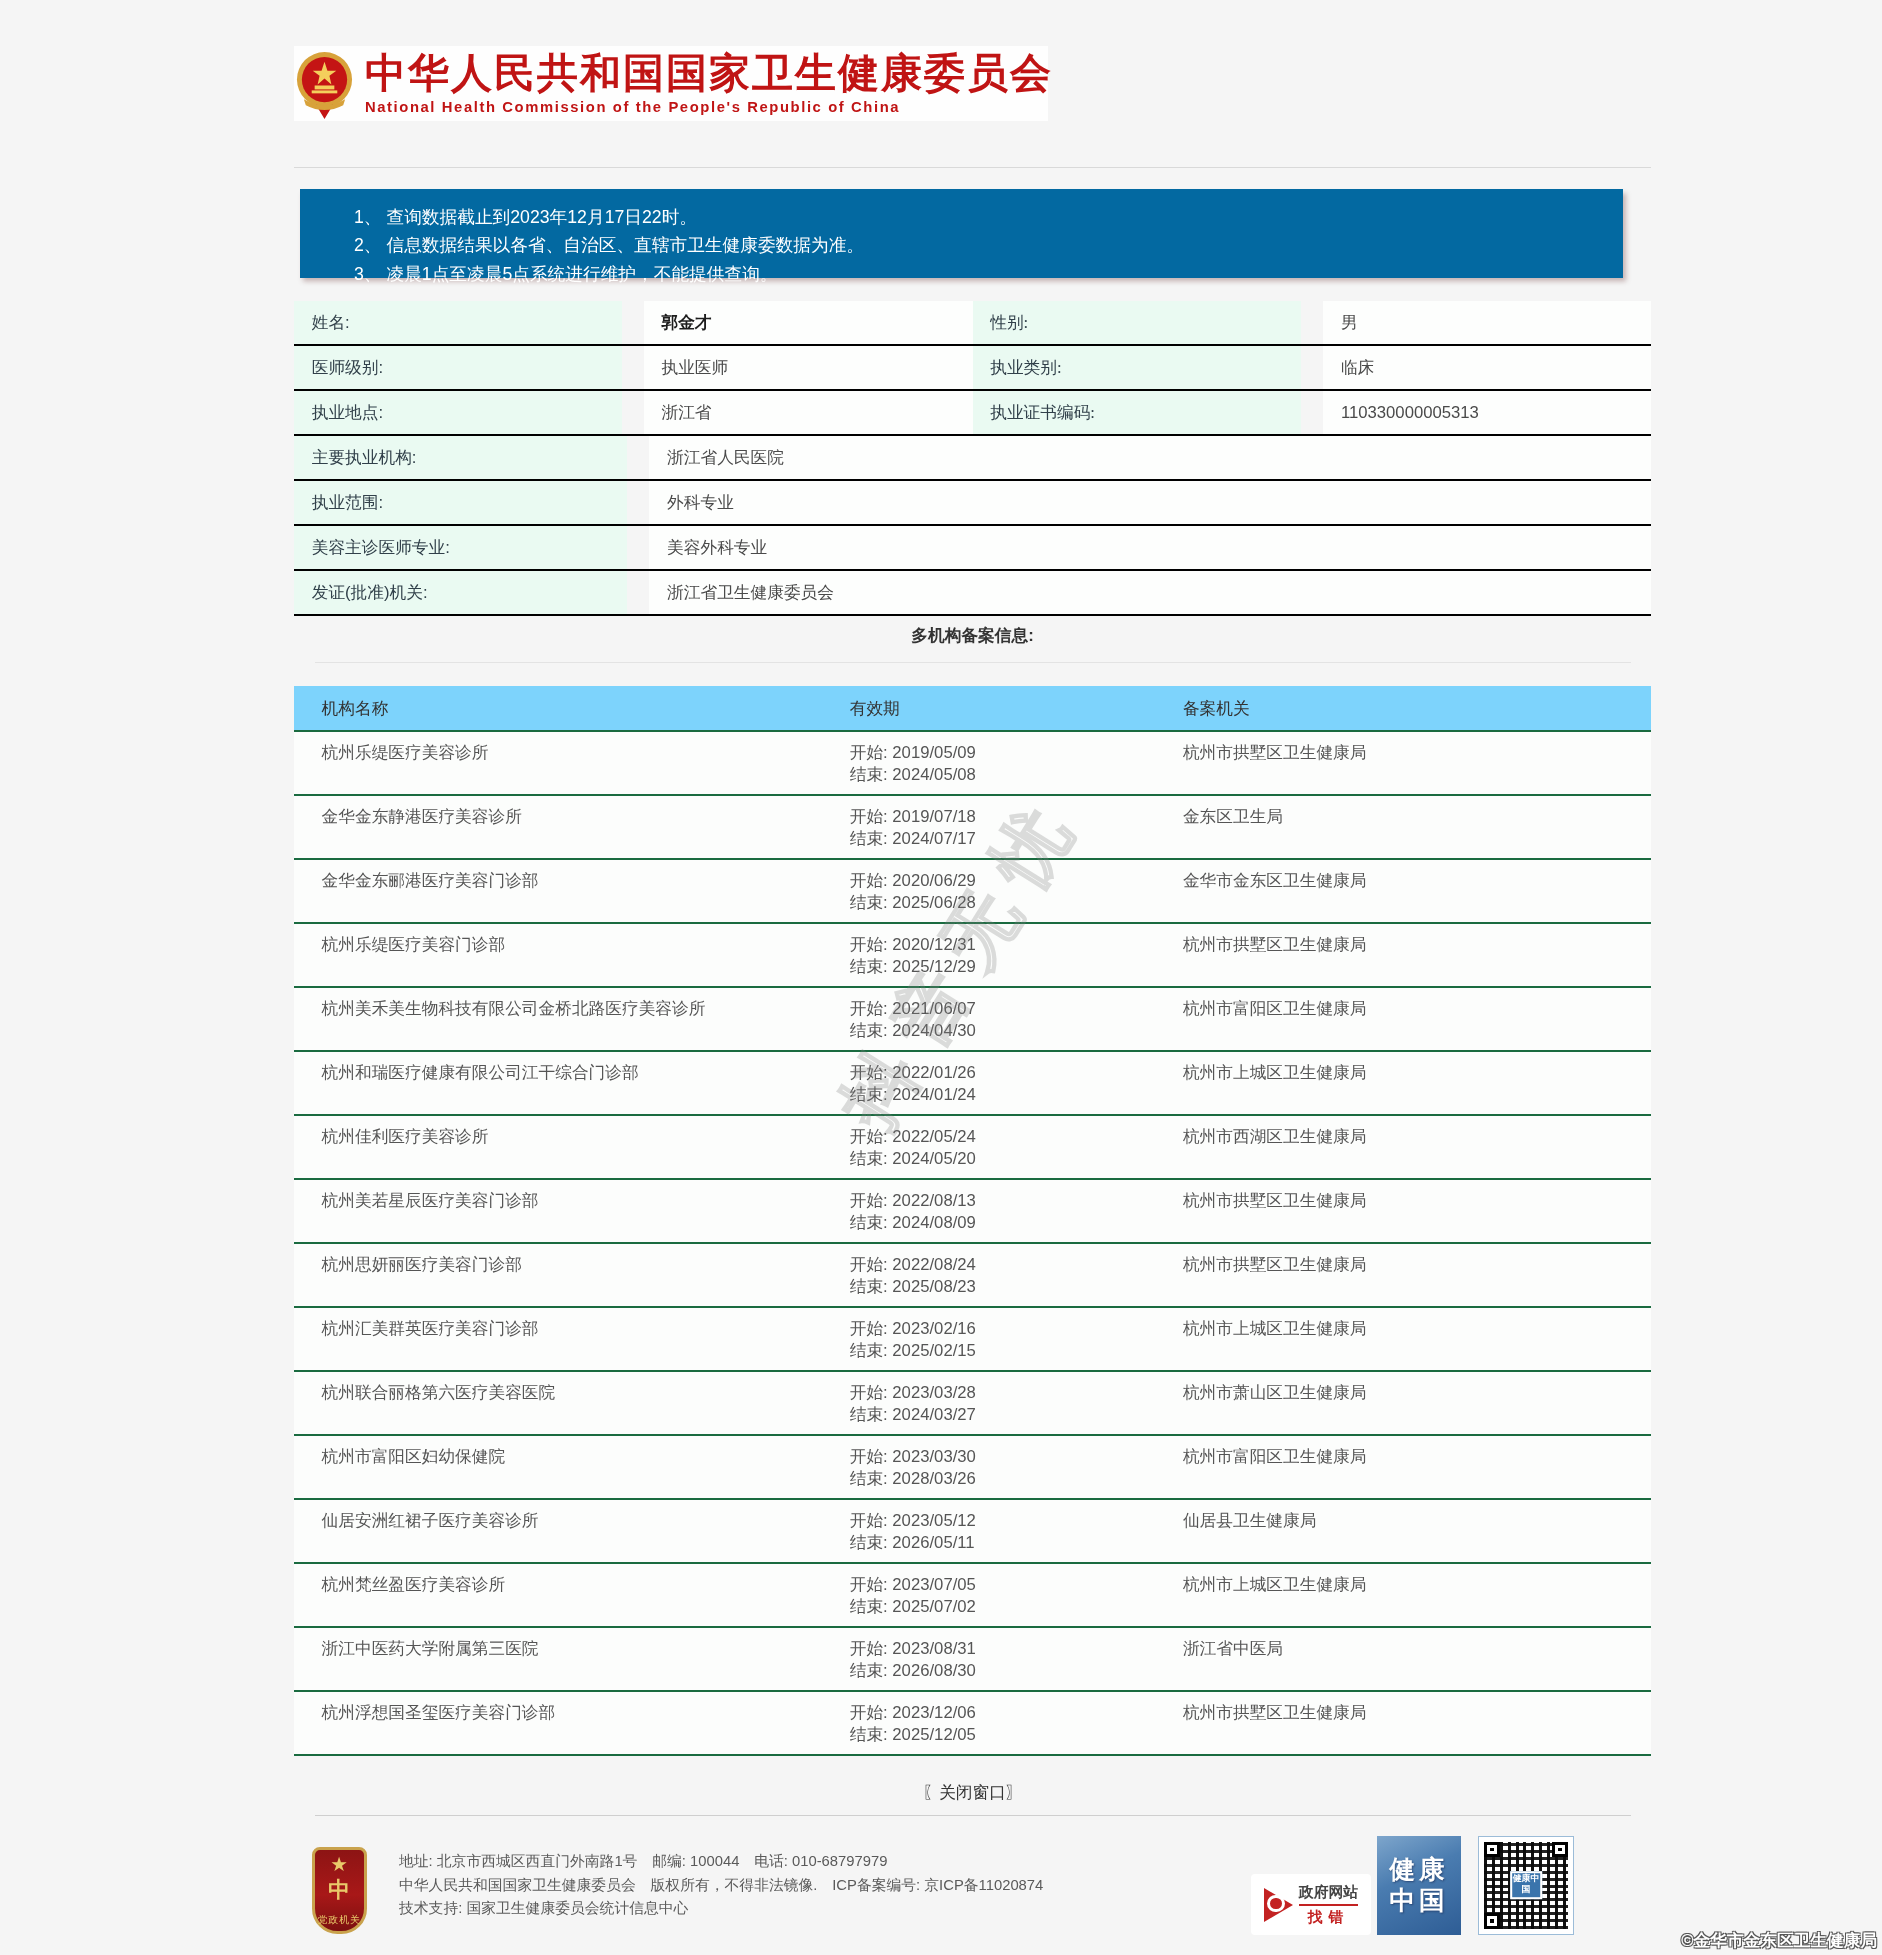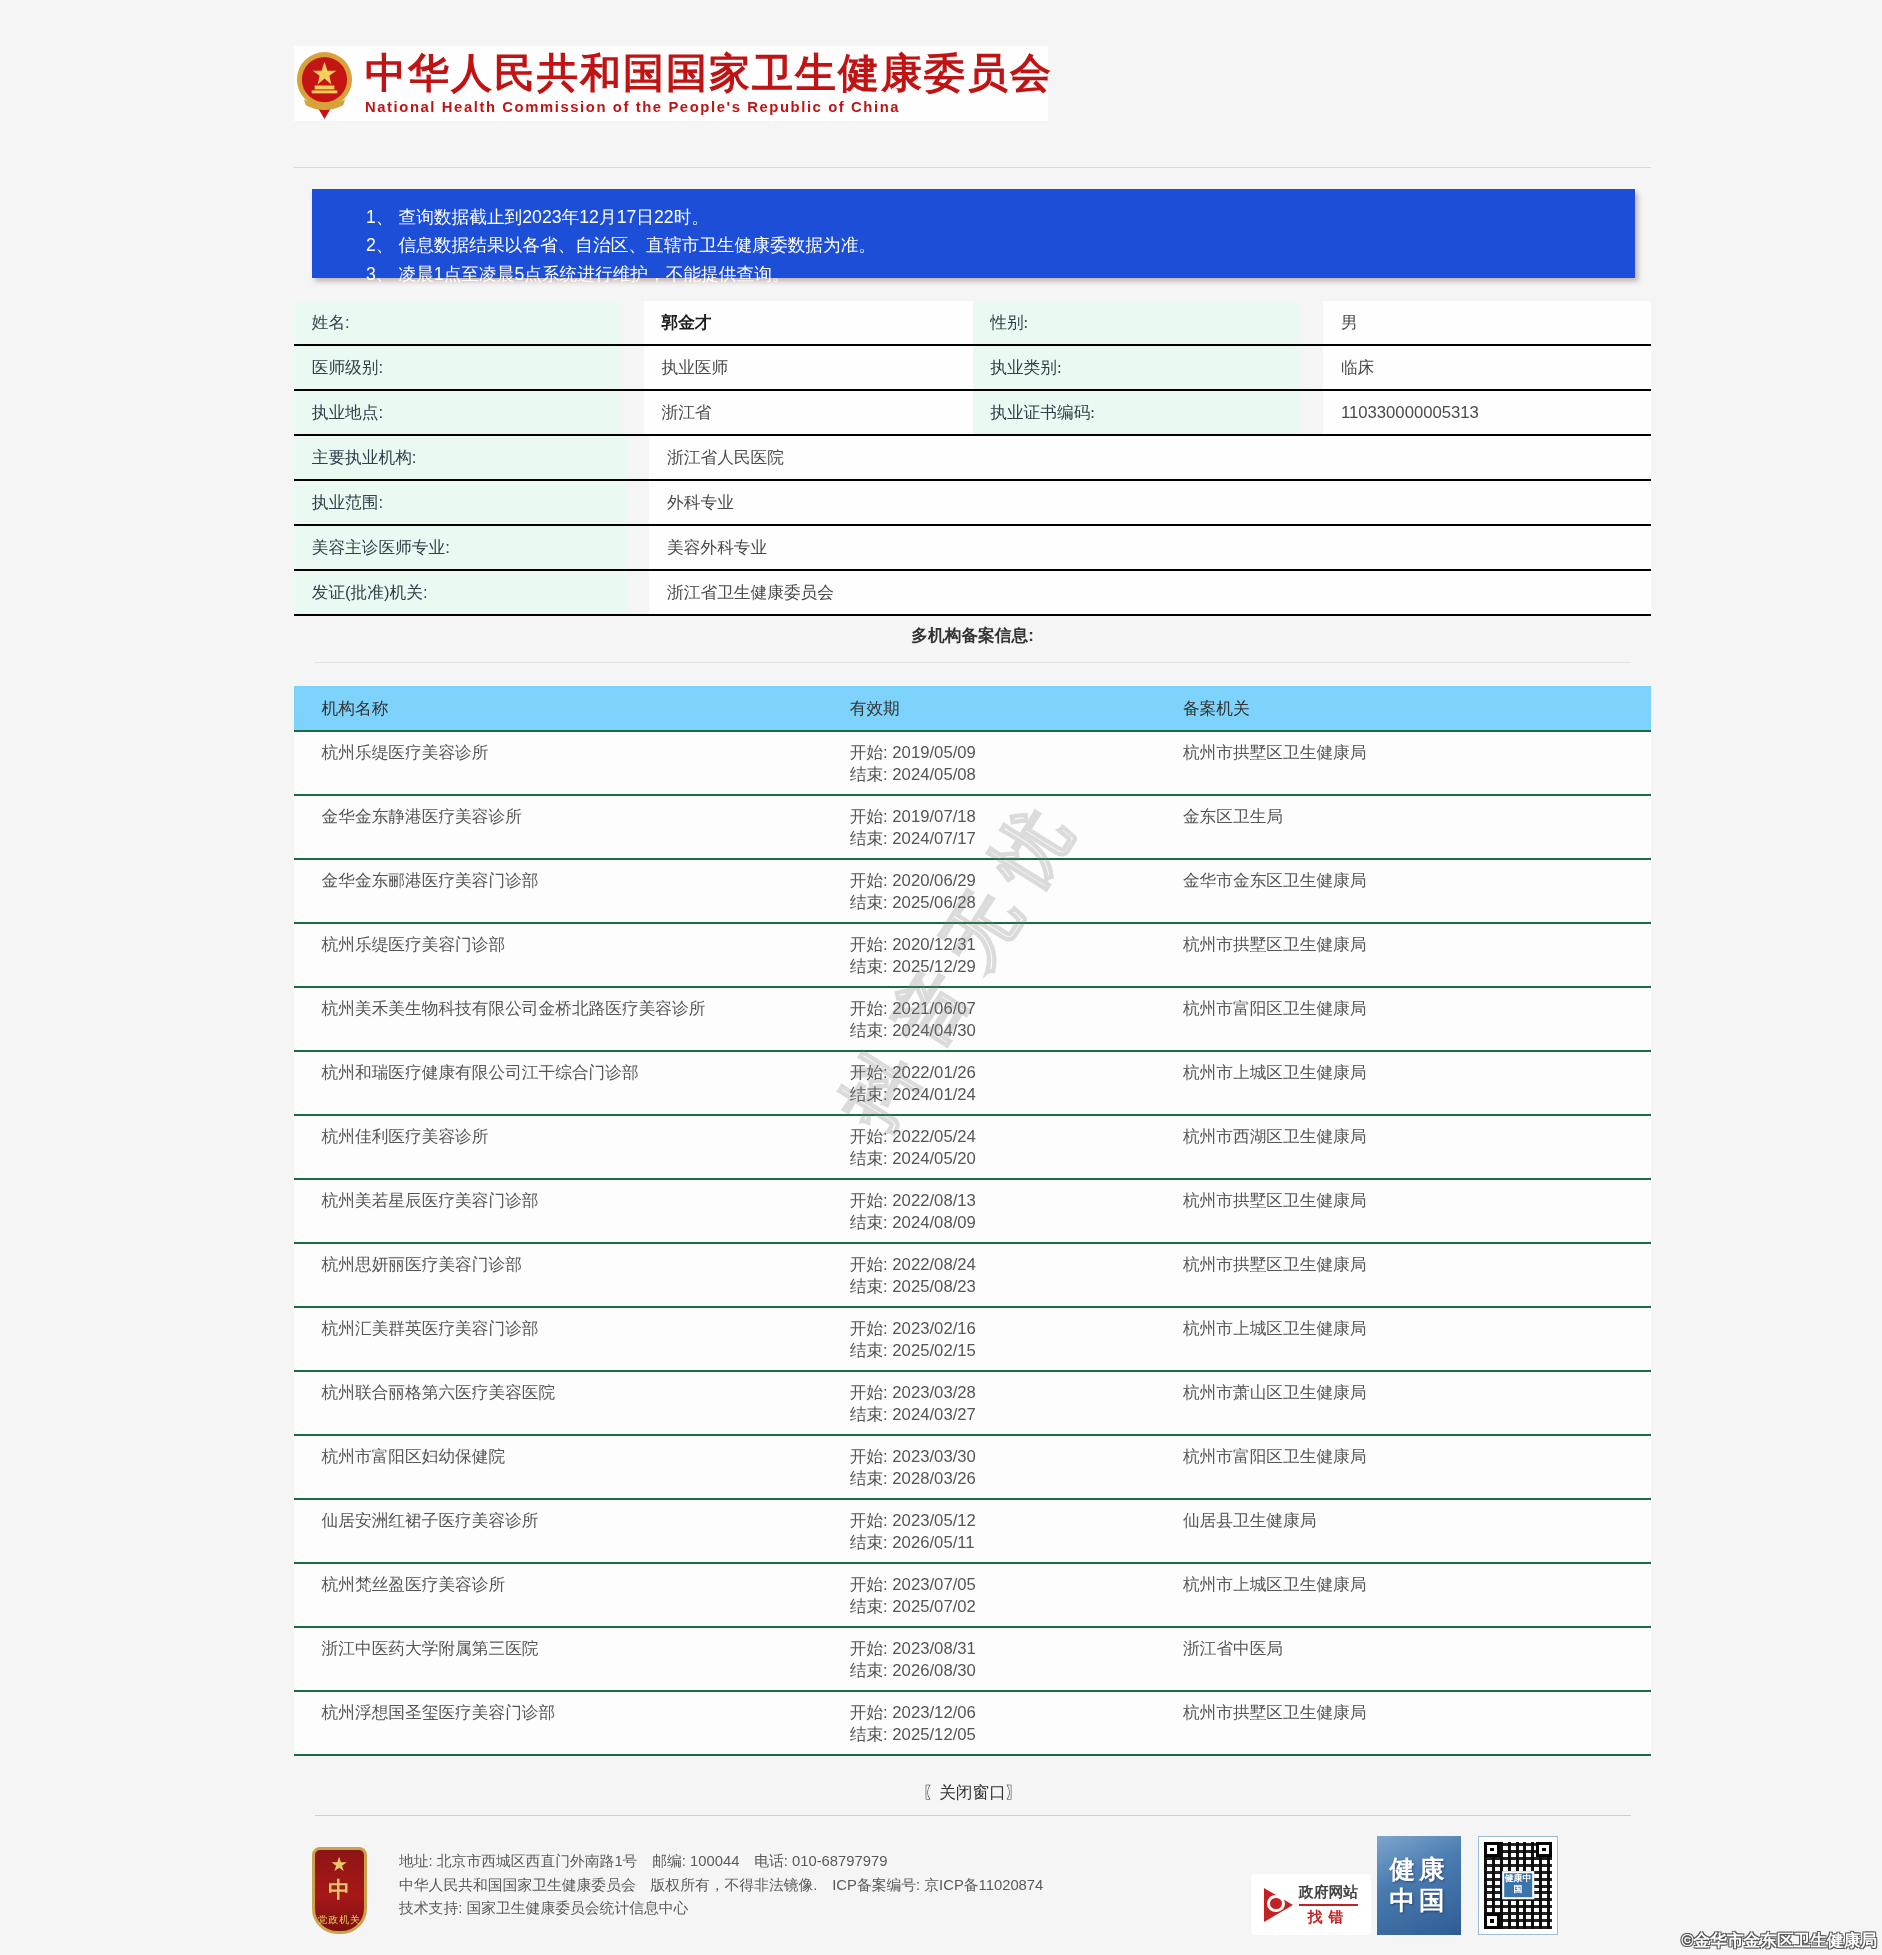--- a/index.html
+++ b/index.html
@@ -12,22 +12,22 @@
   
   .header-band{position:absolute;left:294px;top:46px;width:754px;height:75px;background:#fefefe;display:flex;align-items:center;}
   .emblem{width:61px;height:69px;margin:2px 9.9px 0 0;flex:0 0 auto;}
   .titles{display:flex;flex-direction:column;}
   .title-cn{font-size:41px;font-weight:bold;color:#c01414;letter-spacing:2px;line-height:43px;white-space:nowrap;}
   .title-en{font-size:14.8px;font-weight:bold;color:#c01414;letter-spacing:1.6px;margin-top:4.9px;white-space:nowrap;}
   .divider{position:absolute;height:1px;background:#d9d9d9;}
   #divider-top{left:294px;top:167px;width:1357px;}
   
   .notice{
-    position:absolute;left:312px;top:189px;width:1323px;height:89px;box-sizing:border-box;
-    background:#1d4ed8;color:#fff;padding:13.8px 0 0 54px;
+    position:absolute;left:300px;top:189px;width:1323px;height:89px;box-sizing:border-box;
+    background:#0369a1;color:#fff;padding:13.8px 0 0 54px;
     box-shadow:3px 3.9px 4.9px rgba(140,100,100,.45);
   }
   .notice div{font-size:17.7px;line-height:28.6px;white-space:nowrap;}
   
   .ptable{position:absolute;left:294px;top:301px;width:1357px;}
   .prow{display:flex;height:45px;box-sizing:border-box;border-bottom:2px solid #000000;}
   .pcell{display:flex;align-items:center;box-sizing:border-box;font-size:16.7px;}
   .lcell{background:#eafaf2;color:#31404a;padding-left:17.7px;}
   .vcell{background:#fdfefd;color:#4a4a4a;padding-left:17.7px;margin-left:22px;}
   .w1{width:339px;}.w2{width:340px;}.w3{width:340px;font-family:Liberation Serif, serif;}.w4{width:339px;}
@@ -57,21 +57,21 @@
   .footer-text a{color:#5a5a5a;text-decoration:none;cursor:pointer;}
   .gov-badge{position:absolute;left:957px;top:59px;width:120px;height:61px;background:#fff;border-radius:3.9px;display:flex;align-items:center;justify-content:center;cursor:pointer;}
   .flag-ico{width:0;height:0;border-top:17.7px solid transparent;border-bottom:17.7px solid transparent;border-left:29.6px solid #c32222;position:relative;margin-right:5.9px;}
   .flag-ico .lens{position:absolute;left:-25.6px;top:-9.9px;width:11.8px;height:11.8px;border:3.9px solid #fff;border-radius:50%;background:transparent;}
   .gov-badge-texts{display:flex;flex-direction:column;align-items:center;}
   .gov-badge-l1{font-size:14.8px;font-weight:bold;color:#444;border-bottom:2px solid #c32222;padding-bottom:2px;}
   .gov-badge-l2{font-size:14.8px;font-weight:bold;color:#c32222;letter-spacing:5.9px;margin-top:2px;}
   .hc-badge{position:absolute;left:1083px;top:20.7px;width:84px;height:99px;cursor:pointer;
     background:linear-gradient(155deg,#7ea6cc 0%,#4a7cb0 40%,#2e5d95 100%);
     display:flex;flex-direction:column;align-items:center;justify-content:center;color:#fff;font-weight:bold;font-size:25.6px;line-height:31.5px;letter-spacing:3.9px;text-shadow:1px 1px 2px rgba(0,0,40,.4);}
-  .qr{position:absolute;left:1184px;top:20.7px;width:80px;height:99px;background:#fff;border:1px solid #9cbcd8;box-sizing:border-box;padding:4.9px;}
+  .qr{position:absolute;left:1184px;top:20.7px;width:96px;height:99px;background:#fff;border:1px solid #9cbcd8;box-sizing:border-box;padding:4.9px;}
   .qr-inner{position:relative;width:100%;height:100%;
     background:
       repeating-linear-gradient(0deg,rgba(10,10,10,.9) 0 3px,transparent 3px 6.9px),
       repeating-linear-gradient(90deg,#111 0 3px,#fff 3px 7.9px);}
   .finder{position:absolute;width:15.8px;height:15.8px;border:3px solid #000;background:#fff;box-sizing:border-box;}
   .finder::after{content:"";position:absolute;left:3px;top:3px;width:3.9px;height:3.9px;background:#000;}
   .f-tl{left:0;top:0;} .f-tr{right:0;top:0;} .f-bl{left:0;bottom:0;}
   .qr-center{position:absolute;left:50%;top:50%;transform:translate(-50%,-50%);width:27.6px;height:23.6px;background:#3a74ac;color:#fff;font-size:8.9px;line-height:10.8px;text-align:center;font-weight:bold;border:2px solid #fff;}
   
   .wm-diagonal{position:absolute;left:820px;top:1095px;transform:rotate(-58deg);transform-origin:0 0;

